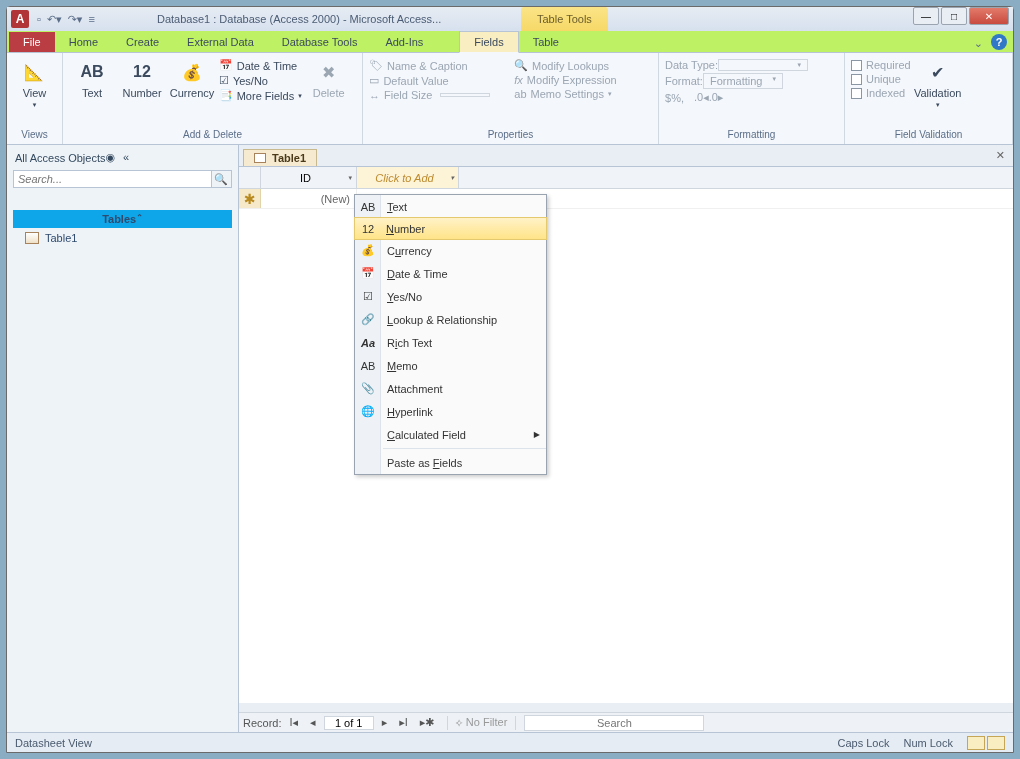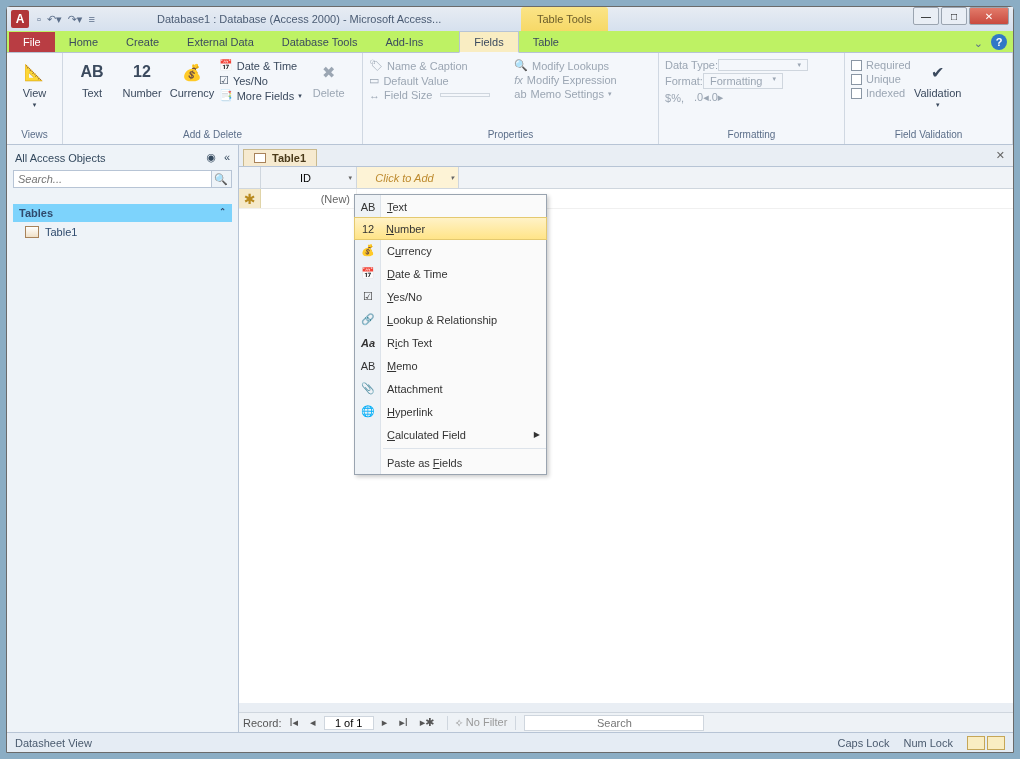--- a/index.html
+++ b/index.html
@@ -36,25 +36,25 @@
 .small-list { display:flex; flex-direction:column; gap:2px; }
 .small-item { display:flex; align-items:center; gap:4px; color:#3b4a5e; white-space:nowrap;}
 .small-item.dim { color:#9ba6b3; }
 .chk { width:11px; height:11px; border:1px solid #8a96a4; background:#fff;}
 .fmt-row { display:flex; align-items:center; gap:0; color:#9ba6b3;}
 .fmt-box { border:1px solid #cfd6de; padding:1px 6px; min-width:80px; color:#9ba6b3;}
 
 
 .body { flex:1; display:flex; min-height:0;}
 .nav { width:232px; background:#eef3f8; border-right:1px solid #b7c4d5; display:flex; flex-direction:column;}
-.nav-head { display:flex; align-items:center; justify-content:space-between; padding:6px 8px; color:#34495e; font-size:13px;}
+.nav-head { display:flex; align-items:center; justify-content:flex-start; padding:6px 8px; color:#34495e; font-size:13px;}
 .nav-search { display:flex; margin:0 6px;}
 .nav-search input { flex:1; border:1px solid #b7c4d5; padding:2px 4px; font-style:italic; color:#888;}
 .nav-search .sbtn { width:20px; border:1px solid #b7c4d5; border-left:none; display:flex;align-items:center;justify-content:center; color:#3178c6;}
-.nav-section { background:#7dd3fc; margin:16px 6px 0; padding:3px 6px; color:#2f4a6d; font-weight:bold; display:flex; justify-content:space-between;}
+.nav-section { background:#0ea5e9; margin:22px 6px 0; padding:3px 6px; color:#2f4a6d; font-weight:bold; display:flex; justify-content:center;}
 .nav-item { padding:4px 18px; color:#2f4a6d; display:flex; gap:6px; align-items:center;}
 .nav-item .tbl-ico { width:14px;height:12px;border:1px solid #a8825a; background:linear-gradient(#fff,#f0e0c8);}
 
 .main { flex:1; display:flex; flex-direction:column; background:#e9eef4; position:relative;}
 .doc-tab { height:22px; display:flex; align-items:flex-end; padding-left:4px; border-bottom:1px solid #b7c4d5;}
 .doc-tab .dt { background:#f6ead0; border:1px solid #c9b98e; border-bottom:none; padding:2px 10px; display:flex;align-items:center;gap:6px; font-weight:bold; color:#4a3a1a;}
 .doc-close { position:absolute; right:8px; top:4px; color:#666;}
 
 .sheet { flex:1; background:#fff; position:relative; overflow:hidden;}
 .col-headers { height:22px; background:#f0f3f7; display:flex; border-bottom:1px solid #cfd6de;}

